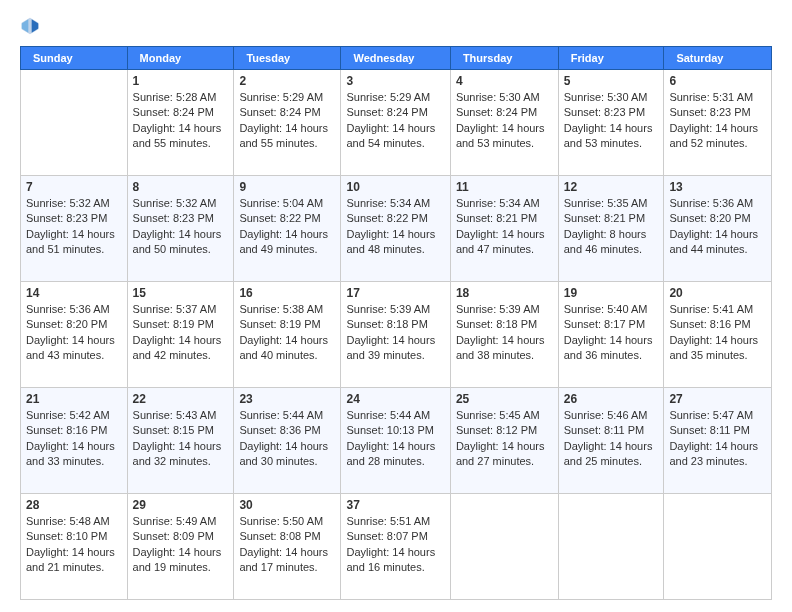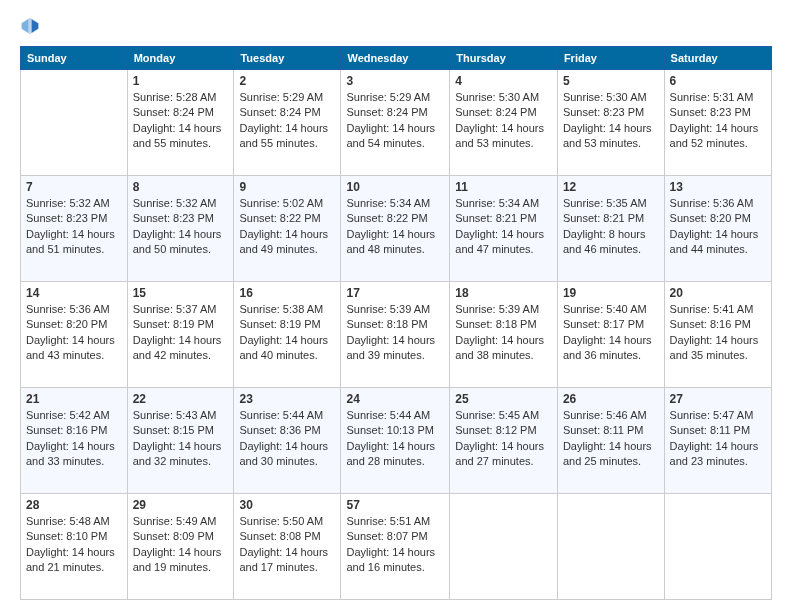--- a/index.html
+++ b/index.html
@@ -58,23 +58,23 @@
       color: #555;
       font-weight: bold;
     }
     .calendar {
       flex: 1;
       border-collapse: collapse;
       width: 100%;
       font-size: 10px;
     }
     .calendar th {
-      background-color: #0369a1;
+      background-color: #3b82f6;
       color: #fff;
-      padding: 5px 6px;
+      padding: 5px 12px;
       font-size: 11px;
       font-weight: bold;
       border: 1px solid #1e5ba8;
       text-align: left;
     }
     .calendar td {
       border: 1px solid #ccc;
       vertical-align: top;
       padding: 4px 5px;
       width: 113px;
@@ -199,21 +199,21 @@
           <span class="day-number">8</span>
           <div class="day-info">
             <span>Sunrise: 5:32 AM</span><br>
             <span>Sunset: 8:23 PM</span><br>
             <span>Daylight: 14 hours and 50 minutes.</span>
           </div>
         </td>
           <td>
           <span class="day-number">9</span>
           <div class="day-info">
-            <span>Sunrise: 5:02 AM</span><br>
+            <span>Sunrise: 5:04 AM</span><br>
             <span>Sunset: 8:22 PM</span><br>
             <span>Daylight: 14 hours and 49 minutes.</span>
           </div>
         </td>
           <td>
           <span class="day-number">10</span>
           <div class="day-info">
             <span>Sunrise: 5:34 AM</span><br>
             <span>Sunset: 8:22 PM</span><br>
             <span>Daylight: 14 hours and 48 minutes.</span>
@@ -379,21 +379,21 @@
         </td>
           <td>
           <span class="day-number">30</span>
           <div class="day-info">
             <span>Sunrise: 5:50 AM</span><br>
             <span>Sunset: 8:08 PM</span><br>
             <span>Daylight: 14 hours and 17 minutes.</span>
           </div>
         </td>
           <td>
-          <span class="day-number">57</span>
+          <span class="day-number">37</span>
           <div class="day-info">
             <span>Sunrise: 5:51 AM</span><br>
             <span>Sunset: 8:07 PM</span><br>
             <span>Daylight: 14 hours and 16 minutes.</span>
           </div>
         </td>
           <td class="empty-cell"></td>
           <td class="empty-cell"></td>
           <td class="empty-cell"></td>
         </tr>

